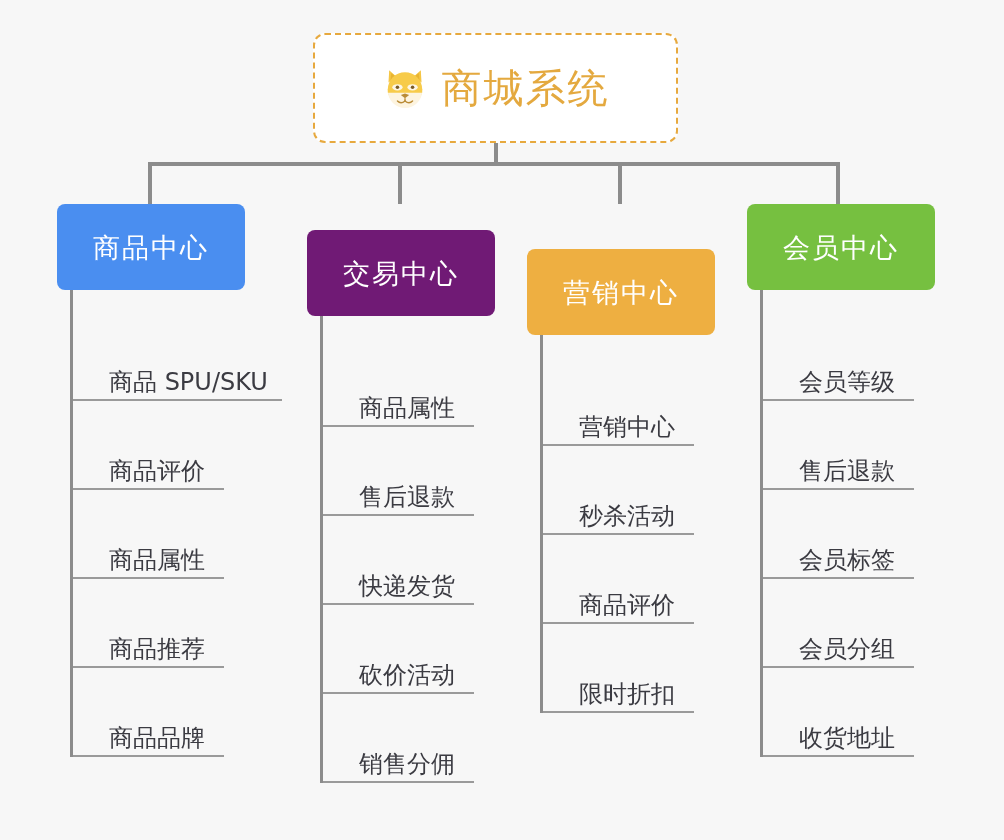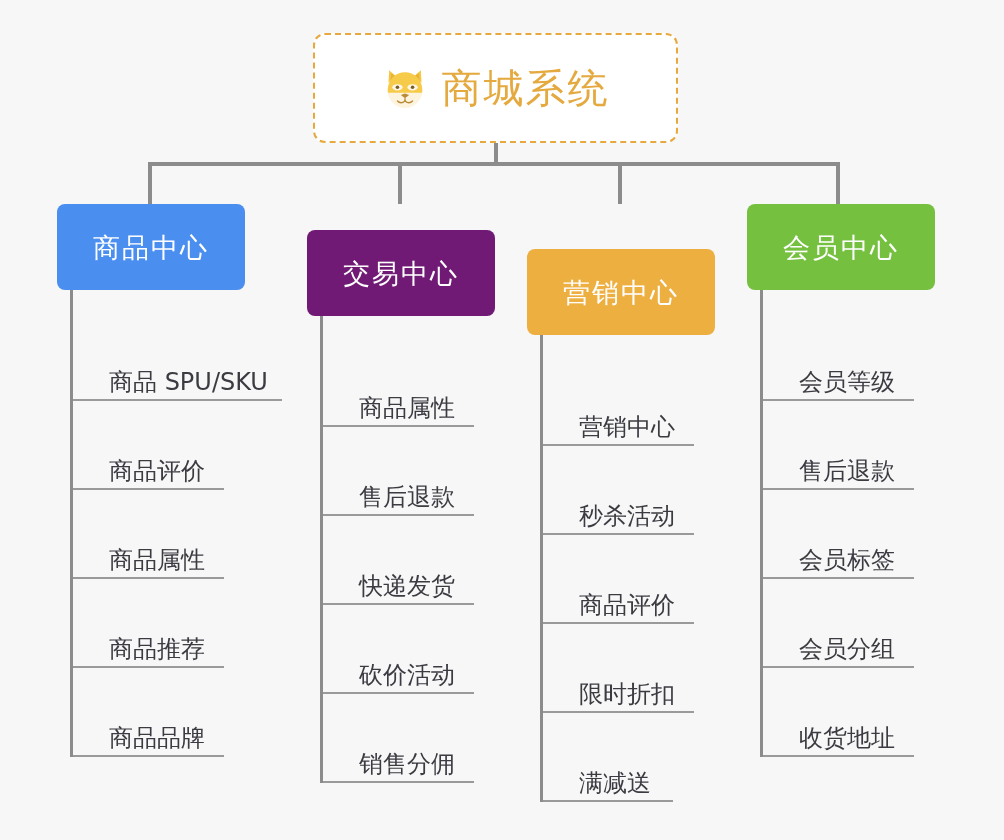--- a/index.html
+++ b/index.html
@@ -185,24 +185,20 @@
         <div class="leaf-line" style="width:151px"></div>
       </div>
       <div class="leaf">
         <span class="leaf-label">商品评价</span>
         <div class="leaf-line" style="width:151px"></div>
       </div>
       <div class="leaf">
         <span class="leaf-label">限时折扣</span>
         <div class="leaf-line" style="width:151px"></div>
       </div>
-      <div class="leaf">
-        <span class="leaf-label">满减送</span>
-        <div class="leaf-line" style="width:130px"></div>
-      </div>
     </div>
   </div>
 
   <div class="col" style="left:747px">
     <div class="cat-header" style="background: rgb(118, 192, 64);">
       <span>会员中心</span>
     </div>
     <div class="leaves">
       <div class="leaf">
         <span class="leaf-label">会员等级</span>

